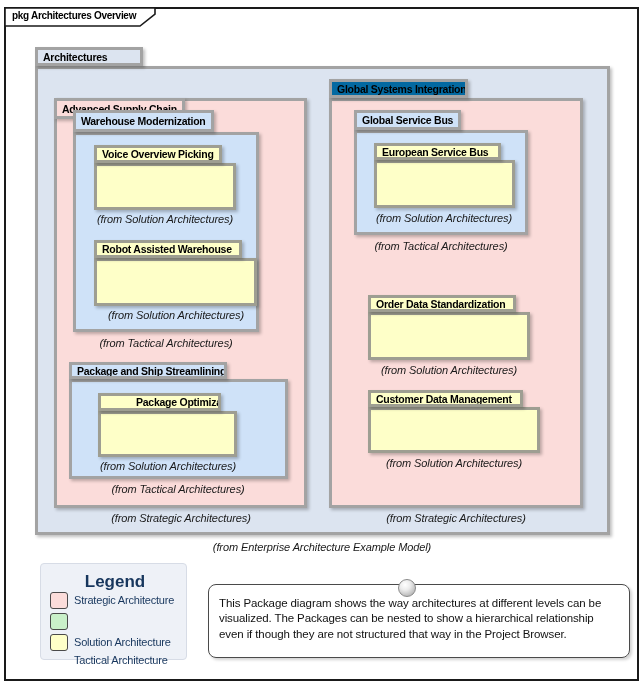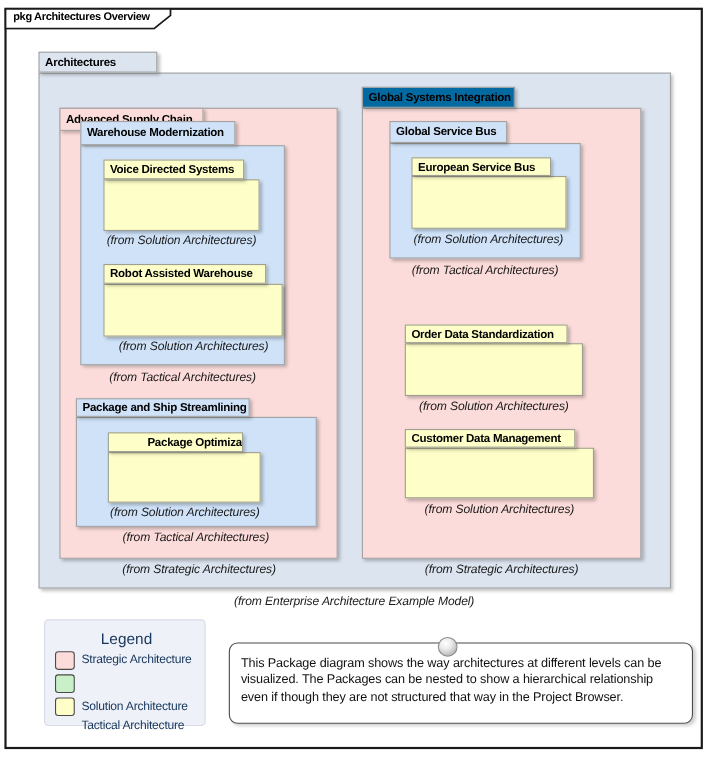--- a/index.html
+++ b/index.html
@@ -12,21 +12,21 @@
 
   
   .frame { border:2px solid #1a1a1a; background:transparent; }
   .frame-label {
     font-size:10px; font-weight:bold; letter-spacing:-0.3px; color:#000;
     white-space:nowrap;
   }
 
   
   .pkg-tab, .pkg-body {
-    border:1px solid #a3a3a3;
+    border:3px solid #a3a3a3;
     box-shadow:2px 2px 3px rgba(0,0,0,0.25);
     text-align:right;
   }
   .pkg-tab {
     display:flex; align-items:center; padding:0 3px 0 5px;
     font-size:10.5px; font-weight:bold; letter-spacing:-0.25px; color:#000;
     white-space:nowrap; overflow:hidden;
   }
   .sol { border-color:#9e9e92; }
 
@@ -35,21 +35,21 @@
     font-size:11px; font-style:italic; letter-spacing:-0.1px;
     color:#1a1a1a; white-space:nowrap;text-align:center;
   }
 
   
   .legend-box {
     background:#eef1f7; border:1px solid #d7dce6; border-radius:4px;
   }
   .legend-title {
     transform:translateX(-50%);
-    font-size:14px; font-weight:normal; color:#17365d; white-space:nowrap;
+    font-size:17px; font-weight:bold; color:#17365d; white-space:nowrap;
   }
   .swatch {
     width:18px; height:17px; border:1px solid #4a4a4a; border-radius:3px;
   }
   .legend-label {
     font-size:11px; letter-spacing:-0.2px; color:#17365d; white-space:nowrap;
   }
 
   
   .note-box {
@@ -87,21 +87,21 @@
   <div class="abs pkg-body" style="left: 73px; top: 132px; width: 186px; height: 200px; background-color: rgb(207, 226, 248);"></div>
   <div class="abs pkg-tab" style="left: 73px; top: 110px; width: 141px; height: 22px; background-color: rgb(207, 226, 248);">Warehouse Modernization</div>
 
   <div class="abs pkg-body" style="left: 69px; top: 379px; width: 219px; height: 100px; background-color: rgb(207, 226, 248);"></div>
   <div class="abs pkg-tab" style="left: 69px; top: 362px; width: 158px; height: 17px; background-color: rgb(207, 226, 248);">Package and Ship Streamlining</div>
 
   <div class="abs pkg-body" style="left: 354px; top: 130px; width: 174px; height: 105px; background-color: rgb(207, 226, 248);"></div>
   <div class="abs pkg-tab" style="left: 354px; top: 110px; width: 107px; height: 20px; background-color: rgb(207, 226, 248);">Global Service Bus</div>
 
   <div class="abs pkg-body sol" style="left: 94px; top: 163px; width: 142px; height: 47px; background-color: rgb(254, 255, 200);"></div>
-  <div class="abs pkg-tab sol" style="left: 94px; top: 145px; width: 128px; height: 18px; background-color: rgb(254, 255, 200);">Voice Directed Systems</div>
+  <div class="abs pkg-tab sol" style="left: 94px; top: 145px; width: 128px; height: 18px; background-color: rgb(254, 255, 200);">Voice Overview Picking</div>
 
   <div class="abs pkg-body sol" style="left: 94px; top: 258px; width: 163px; height: 48px; background-color: rgb(254, 255, 200);"></div>
   <div class="abs pkg-tab sol" style="left: 94px; top: 240px; width: 148px; height: 18px; background-color: rgb(254, 255, 200);">Robot Assisted Warehouse</div>
 
   <div class="abs pkg-body sol" style="left: 98px; top: 411px; width: 139px; height: 46px; background-color: rgb(254, 255, 200);"></div>
   <div class="abs pkg-tab sol" style="left: 98px; top: 393px; width: 123px; height: 18px; background-color: rgb(254, 255, 200); padding-left: 35px;">Package Optimization</div>
 
   <div class="abs pkg-body sol" style="left: 374px; top: 160px; width: 141px; height: 48px; background-color: rgb(254, 255, 200);"></div>
   <div class="abs pkg-tab sol" style="left: 374px; top: 143px; width: 127px; height: 17px; background-color: rgb(254, 255, 200);">European Service Bus</div>
 

